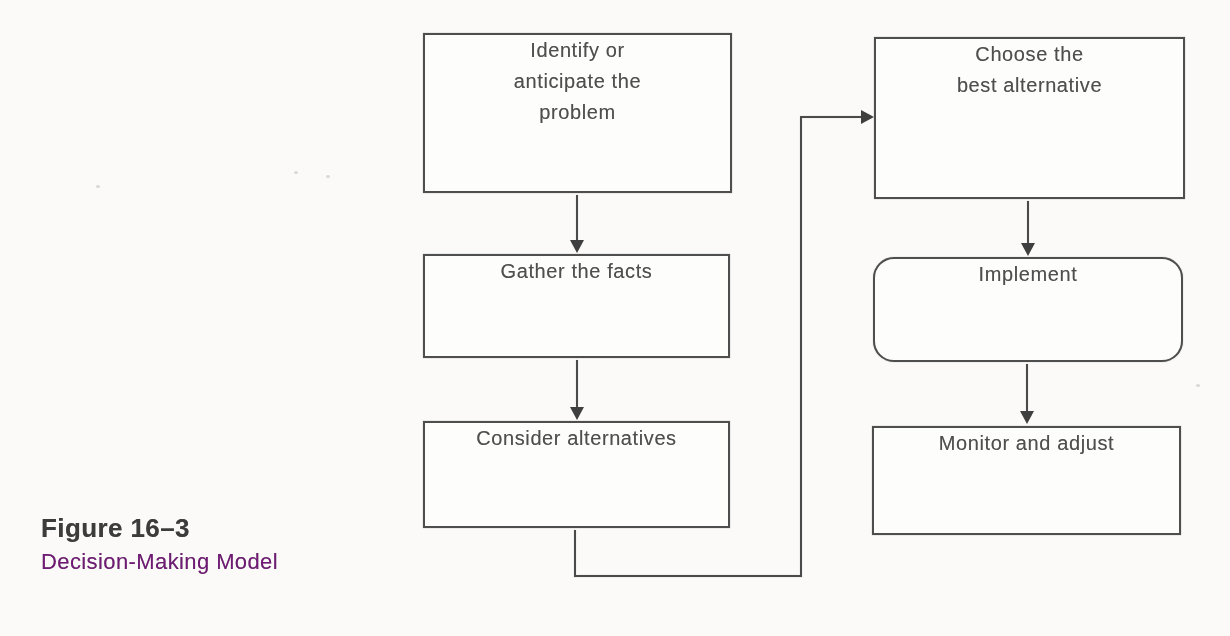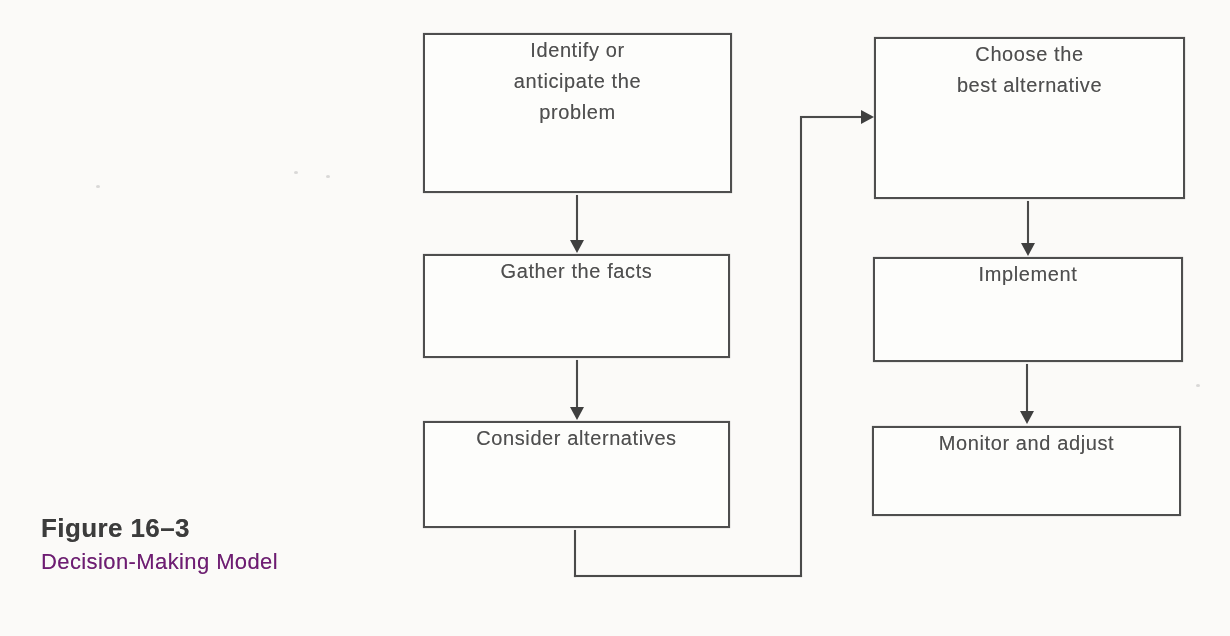--- a/index.html
+++ b/index.html
@@ -31,22 +31,22 @@
     font-size: 20px;
     line-height: 31px;
     letter-spacing: 0.6px;
     color: #4f4f4f;
     text-shadow: 0 0 0.5px rgba(90,90,90,.5);
   }
   .n1 { left: 423px; top: 33px;  width: 309px; height: 160px; padding-bottom: 26px; }
   .n2 { left: 423px; top: 254px; width: 307px; height: 104px; padding-bottom: 10px; }
   .n3 { left: 423px; top: 421px; width: 307px; height: 107px; padding-bottom: 20px; }
   .n4 { left: 874px; top: 37px;  width: 311px; height: 162px; padding-bottom: 20px;  }
-  .n5 { left: 873px; top: 257px; width: 310px; height: 105px; }
-  .n6 { left: 872px; top: 426px; width: 309px; height: 90px; padding-bottom: 16px; }
+  .n5 { left: 873px; top: 257px; width: 310px; height: 105px; border-radius: 21px; }
+  .n6 { left: 872px; top: 426px; width: 309px; height: 109px; padding-bottom: 16px; }
 
   
   .line {
     position: absolute;
     background: #4a4a4a;
     box-shadow: 0 0 1px rgba(90,90,90,.5);
   }
   .v { width: 2px; }
   .h { height: 2px; }
   .arrow-down {

